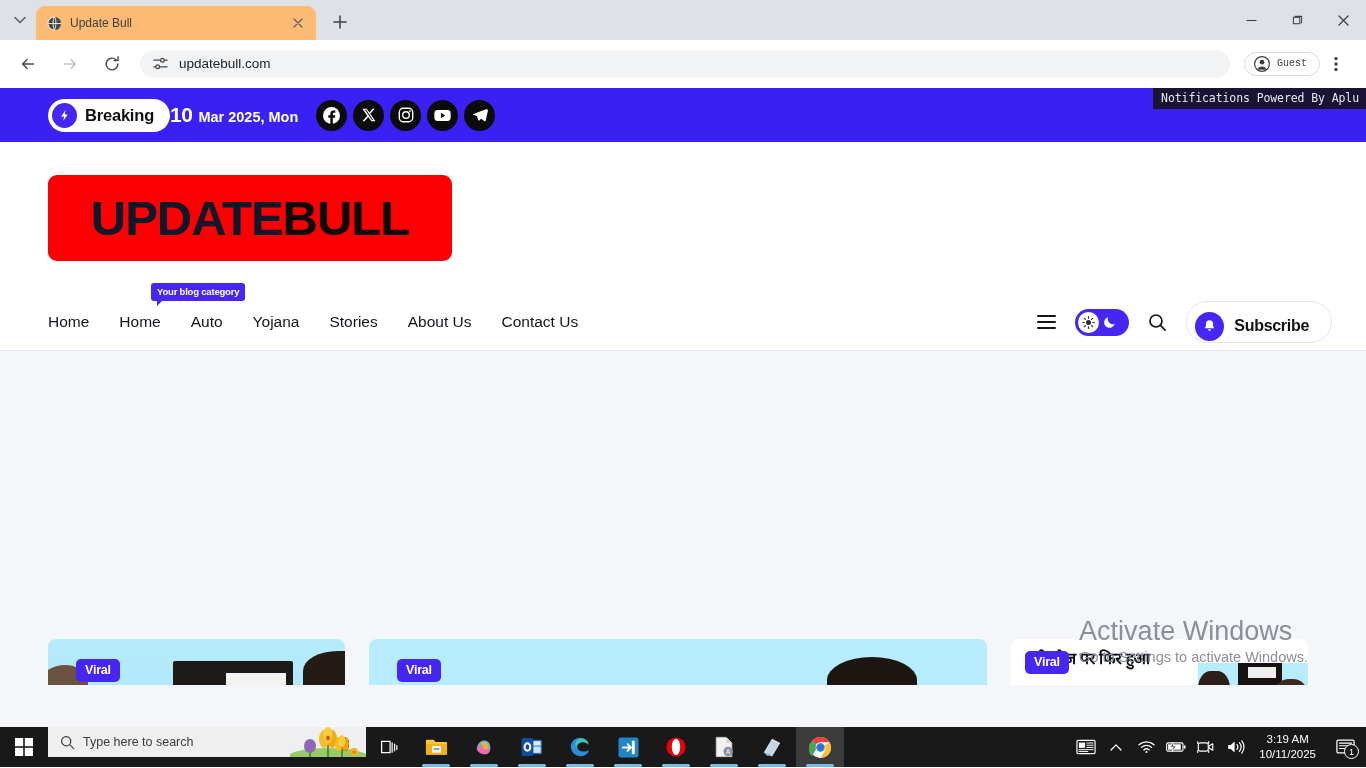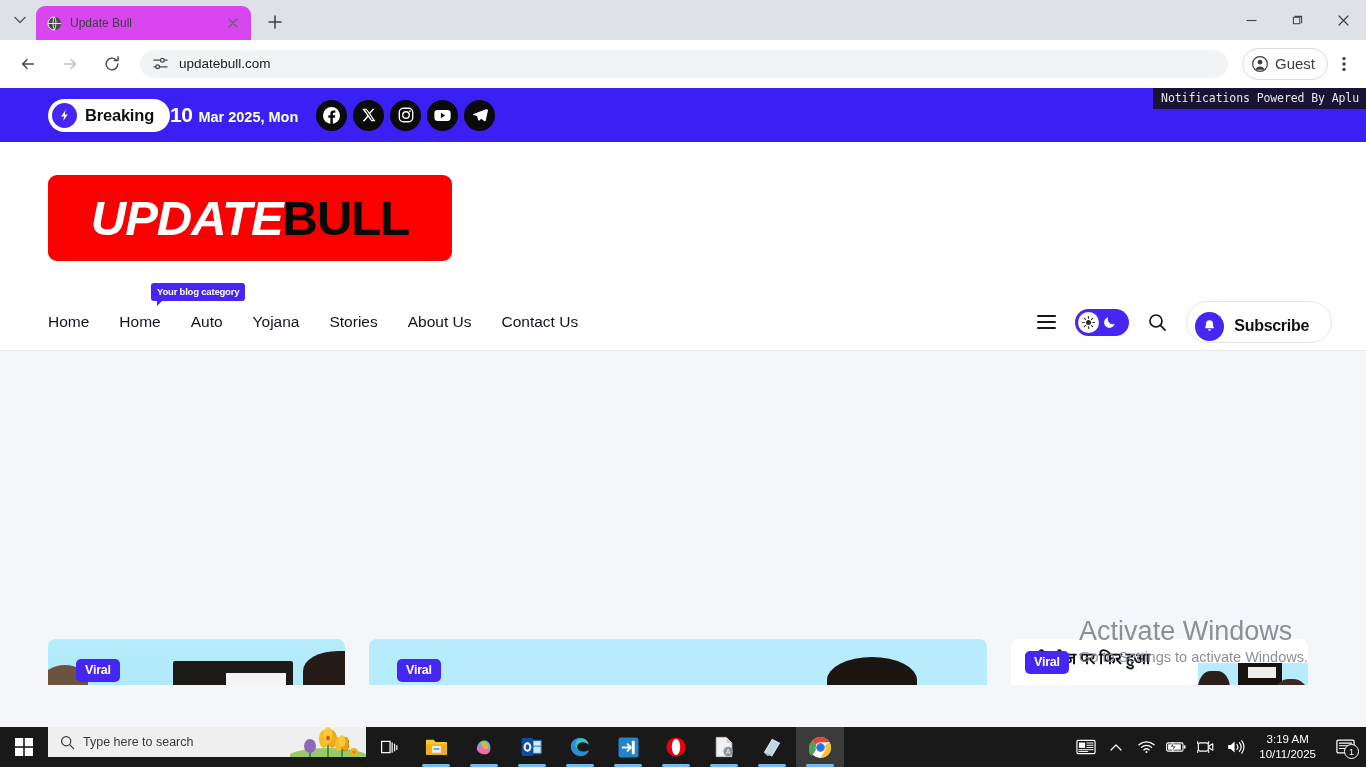--- a/index.html
+++ b/index.html
@@ -16,21 +16,21 @@
   .tabstrip {
     height: 40px; background: #dee1e6;
     display: flex; align-items: flex-end; padding-left: 6px; position: relative;
   }
   .tab-list-btn {
     width: 28px; height: 28px; margin-bottom: 6px; margin-right: 2px;
     border-radius: 50%; display: flex; align-items: center; justify-content: center;
     color: #5f6368;
   }
   .tab {
-    height: 34px; width: 215px; background: #d946ef;
+    height: 34px; width: 280px; background: #fdba74;
     border-radius: 9px 9px 0 0; display: flex; align-items: center;
     padding: 0 10px; position: relative; gap: 8px;
   }
   .tab-favicon {
     width: 16px; height: 16px; border-radius: 50%;
     display:flex; align-items:center; justify-content:center; flex: 0 0 16px;
   }
   .tab-title {
     font-size: 12px; color: #3c4043; white-space: nowrap;
     overflow: hidden; text-overflow: ellipsis; flex: 1;
@@ -55,23 +55,23 @@
     margin: 0 4px;
   }
   .tb-icon.disabled { color: #bdc1c6; }
   .omnibox {
     flex: 1; height: 28px; background: #f1f3f4; border-radius: 16px;
     display: flex; align-items: center; padding: 0 8px 0 12px; gap: 10px;
     margin: 0 6px; max-width: 1090px;
   }
   .omnibox-url { font-size: 13.5px; color: #202124; }
   .guest-chip {
-    height: 32px; border: 1px solid #dadce0; border-radius: 16px;
+    height: 24px; border: 1px solid #dadce0; border-radius: 16px;
     display: flex; align-items: center; gap: 6px; padding: 0 12px 0 8px;
-    font-size: 15px; color: #3c4043; margin-left: 6px;
+    font-size: 10px; color: #3c4043; margin-left: 6px; font-family: Liberation Mono, monospace;
   }
   .menu-dots { width: 28px; height: 32px; display:flex; align-items:center; justify-content:center; }
 
   
   .page { position: relative; height: 679px; background: #f4f6f9; overflow: hidden; }
 
   .breaking-bar {
     height: 54px; background: #3a20f5; display: flex; align-items: center;
     padding: 0 36px 0 48px; position: relative;
   }
@@ -101,21 +101,21 @@
     font-family: "DejaVu Sans Mono", monospace; font-size: 11.5px;
     padding: 3px 7px 4px 8px; letter-spacing: -0.1px; white-space: nowrap;
   }
 
   .logo-area { background: #fff; height: 152px; display:flex; align-items:center; padding-left: 48px;}
   .logo {
     width: 404px; height: 86px; background: #fb0000; border-radius: 9px;
     display: flex; align-items: center; justify-content: center;
   }
   .logo-text { font-size: 49px; font-weight: 800; letter-spacing: -1px; line-height: 1; }
-  .logo-text .w { color: #ffffff; font-style: italic; }
+  .logo-text .w { color: #0f172a; }
   .logo-text .b { color: #0a0a0a; }
 
   .navbar {
     background: #fff; height: 57px; display: flex; align-items: center;
     padding: 0 34px 0 48px; border-bottom: 1px solid #e6e9ef; position: relative;
   }
   .nav-links { display: flex; align-items: center; gap: 30px; position: relative; }
   .nav-link { font-size: 15.5px; color: #12141d; white-space: nowrap; }
   .nav-tooltip {
     position: absolute; left: 103px; top: -30px;

